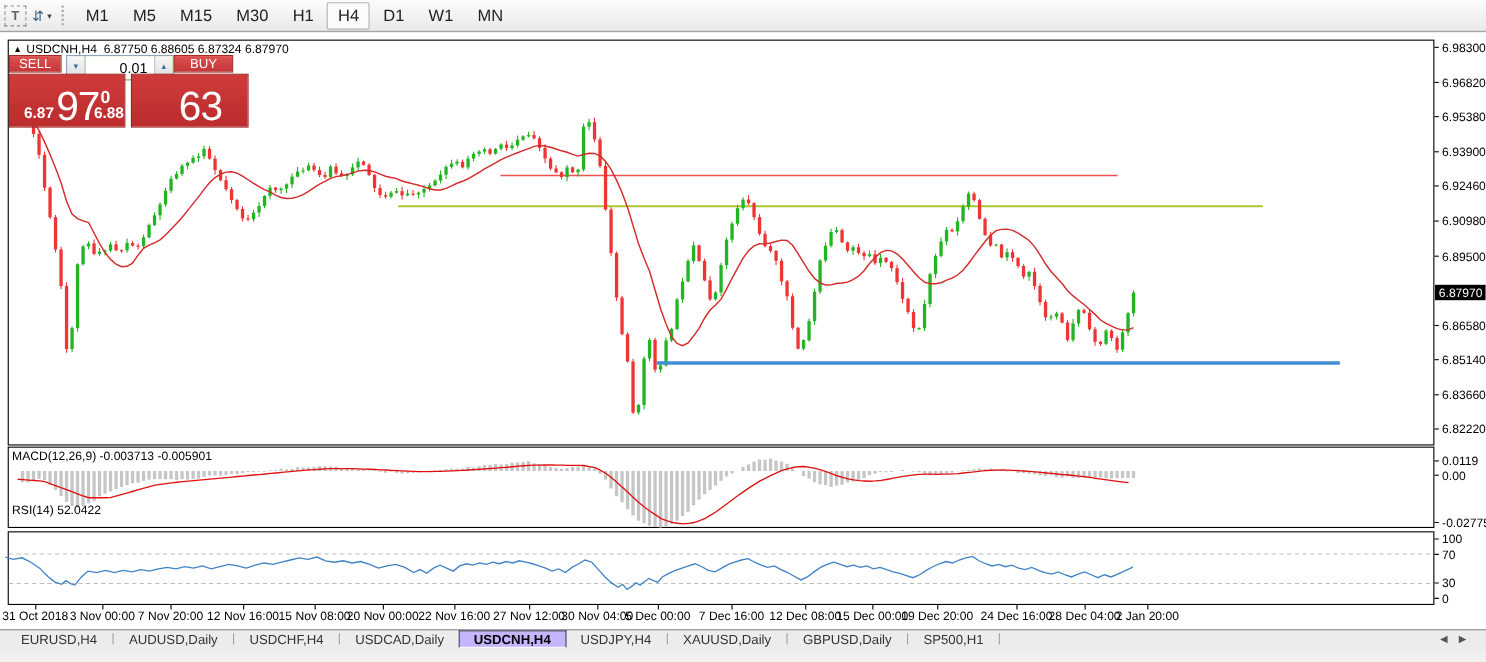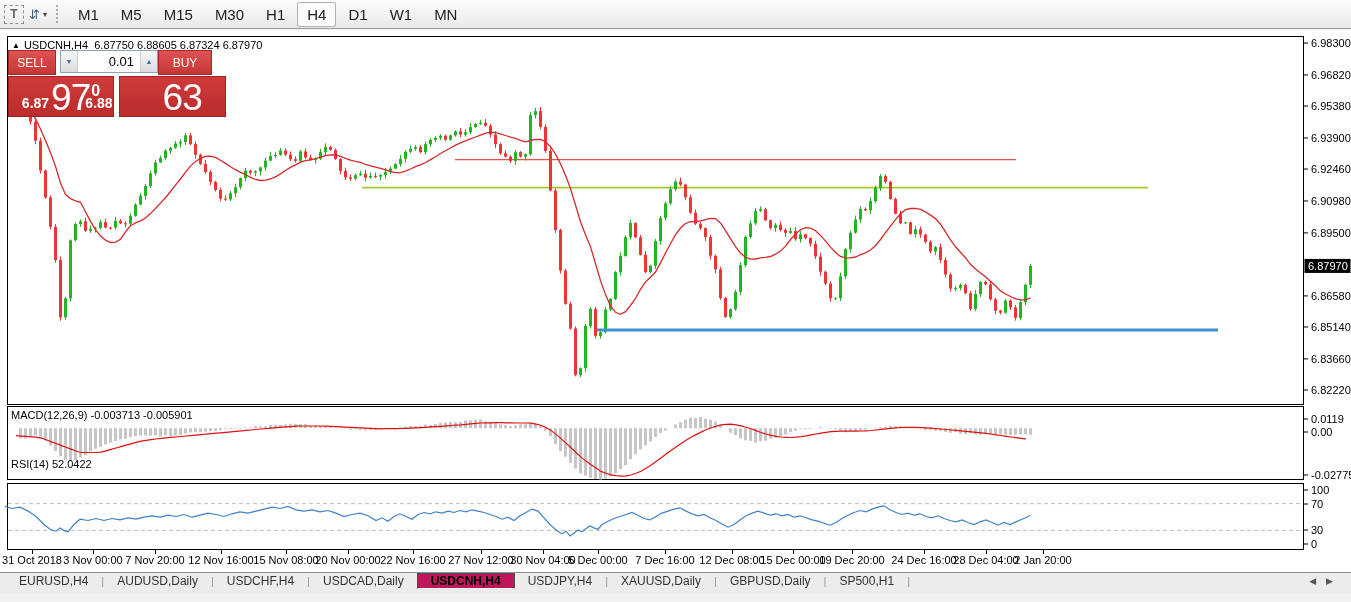--- a/index.html
+++ b/index.html
@@ -24,45 +24,45 @@
   .chart-bg{position:absolute;left:0;top:30px;width:100%;height:542px;background:#ffffff;z-index:1;}
   svg.chart{position:absolute;left:0;top:0;z-index:2;}
   
   .chart-title{position:absolute;left:12px;top:39px;z-index:3;font-size:11px;color:#000;white-space:pre;}
   .chart-title .tri{font-size:8px;margin-right:4px;vertical-align:1px;color:#000;}
   .panel-label{position:absolute;z-index:3;font-size:11px;color:#000;white-space:pre;}
   .macd-label{left:11px;top:409px;}
   .rsi-label{left:11px;top:458px;}
   
   .trade-panel{position:absolute;left:8px;top:50px;width:218px;z-index:4;}
-  .tp-row1{display:flex;height:25px;}
+  .tp-row1{display:flex;height:16px;}
   .tp-btn{background:linear-gradient(#de5252,#c63636);border:1px solid #a52828;color:#fff;
     font-size:12px;display:flex;align-items:center;justify-content:center;cursor:pointer;}
   .sell-btn{width:48px;margin-right:4px;}
   .buy-btn{width:54px;margin-left:0;}
   .vol-box{display:flex;border:1px solid #8fa4b8;background:#84cc16;height:23px;}
   .vol-btn{width:17px;background:linear-gradient(#f7f7f7,#dcdcdc);border:0;color:#3a6ea5;
     font-size:7px;cursor:pointer;padding:0;display:flex;align-items:center;justify-content:center;}
   .vol-btn.dn{border-right:1px solid #c3cdd6;}
   .vol-btn.up{border-left:1px solid #c3cdd6;}
   .vol-input{width:62px;border:0;outline:0;text-align:right;font-size:13px;padding:0 6px 0 0;
     font-family:"Liberation Sans",sans-serif;color:#000;}
-  .tp-row2{display:flex;margin-top:1px;height:41px;}
+  .tp-row2{display:flex;margin-top:1px;height:49px;}
   .tile{background:linear-gradient(#cf3b3b,#bb2c2c);border:1px solid #9d2222;color:#fff;
     display:flex;align-items:flex-end;justify-content:center;padding-bottom:1px;cursor:pointer;}
   .tile-sell{width:106px;margin-right:5px;}
   .tile-buy{width:107px;gap:48px;}
   .tile .small{font-size:14px;font-weight:bold;margin:0 2px 4px 0;}
   .tile .big{font-size:37px;line-height:34px;letter-spacing:-1px;}
   .tile .sup{font-size:16px;font-weight:bold;margin:0 0 15px 1px;}
   
   .tabbar{position:absolute;left:0;top:572px;width:100%;height:21px;background:#ececec;
     border-top:1px solid #8d8d8d;display:flex;align-items:flex-start;z-index:5;font-size:12px;}
   .tab{display:flex;align-items:center;padding:0 13px;color:#333;cursor:pointer;}
-  .tab.active{background:#be185d;border:1px solid #4d4d4d;border-bottom:1px solid #fff;
+  .tab.active{background:#c4b5fd;border:1px solid #4d4d4d;border-bottom:1px solid #fff;
     font-weight:bold;color:#000;margin-top:0;}
   .tab-sep{display:flex;align-items:center;color:#9a9a9a;font-size:11px;}
   .tab-scroll{position:absolute;right:8px;top:3px;color:#555;font-size:9px;letter-spacing:10px;}
   .tab-scroll span{cursor:pointer;}
   .status-strip{position:absolute;left:0;top:593px;width:100%;height:9px;background:#f0f0f0;z-index:5;}
 </style>
 </head>
 <body>
 
 <div class="app">

